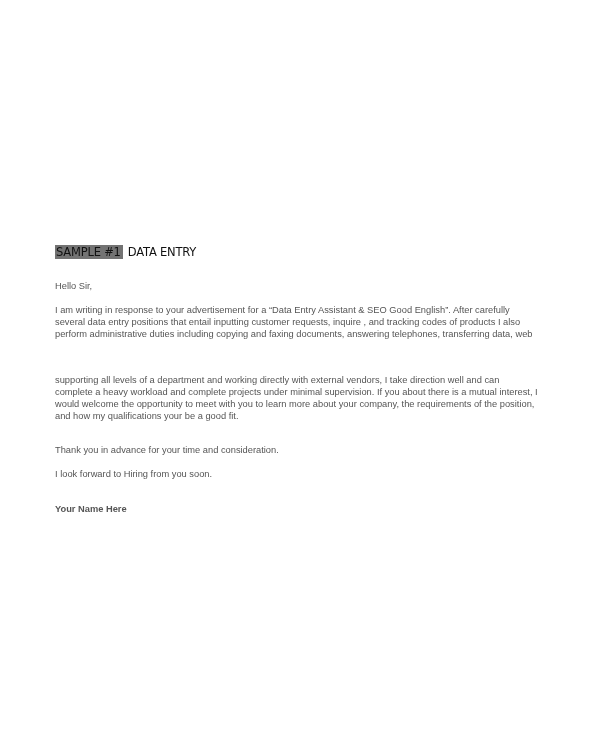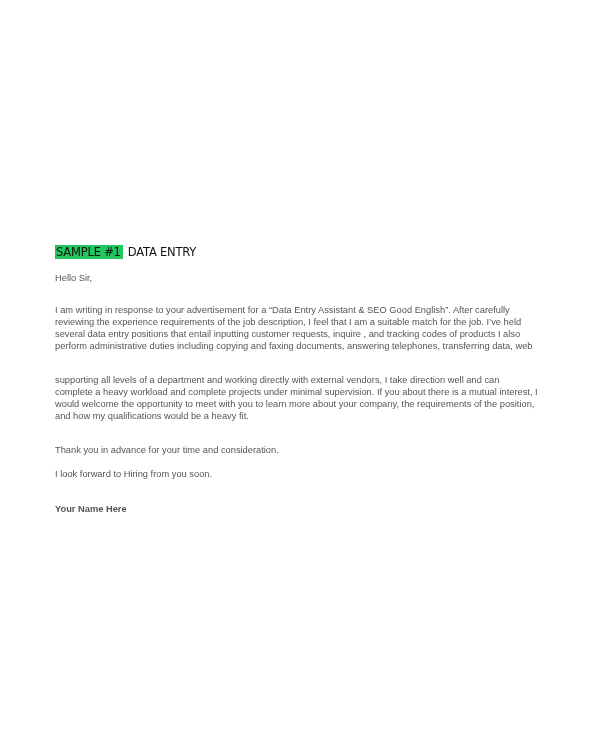--- a/index.html
+++ b/index.html
@@ -1,43 +1,42 @@
 <!DOCTYPE html>
 <html><head>
 <meta charset="utf-8">
 <style>
   html, body { margin: 0; padding: 0; background: #ffffff; }
   body { width: 600px; height: 730px; position: relative; overflow: hidden; }
   .page { position: absolute; left: 0; top: 0; width: 600px; height: 730px; background: #fff; }
   .heading { position: absolute; left: 55px; top: 245px; font-family: "DejaVu Sans", sans-serif; font-size: 11.5px; color: #111; white-space: nowrap; letter-spacing: -0.2px; }
-  .hl { background: #22c55e; padding: 0 2px 0 1px; }
+  .hl { background: #737373; padding: 0 2px 0 1px; }
   .gap { display: inline-block; width: 5px; }
   .body { position: absolute; left: 55px; font-family: "Liberation Sans", sans-serif; font-size: 9.3px; color: #555; line-height: 12px; white-space: nowrap; }
   .line { display: block; height: 12px; }
 </style>
 </head>
 <body>
 
 <div class="page">
   <div class="heading">
     <span class="hl">SAMPLE #1</span><span class="gap"></span><span>DATA ENTRY</span>
   </div>
 
-  <div class="body" style="top:272px;">Hello Sir,</div>
+  <div class="body" style="top:280px;">Hello Sir,</div>
 
   <div class="body" style="top:304px;">
     <span class="line">I am writing in response to your advertisement for a “Data Entry Assistant &amp; SEO Good English”.  After carefully</span>
-    <span class="line">reviewing the experience requirements of the job description, I feel that I am a suitable match for the job. I’ve held</span>
     <span class="line">several data entry positions that entail inputting customer requests, inquire , and tracking codes of products I also</span>
     <span class="line">perform administrative duties including copying and faxing documents, answering telephones, transferring data, web</span>
   </div>
 
   <div class="body" style="top:374px;">
     <span class="line">supporting all levels of a department and working directly with external vendors, I take direction well and can</span>
     <span class="line">complete a heavy workload and complete projects under minimal supervision. If you about there is a mutual interest, I</span>
     <span class="line">would welcome the opportunity to meet with you to learn more about your company, the requirements of the position,</span>
-    <span class="line">and how my qualifications would be a heavy fit.</span>
+    <span class="line">and how my qualifications your be a good fit.</span>
   </div>
 
   <div class="body" style="top:468px;">I look forward to Hiring from you soon.</div>
   <div class="body" style="top:444px;">Thank you in advance for your time and consideration.</div>
   <div class="body" style="top:503px;font-weight:bold;">Your Name Here</div>
 </div>
 
 </body></html>

